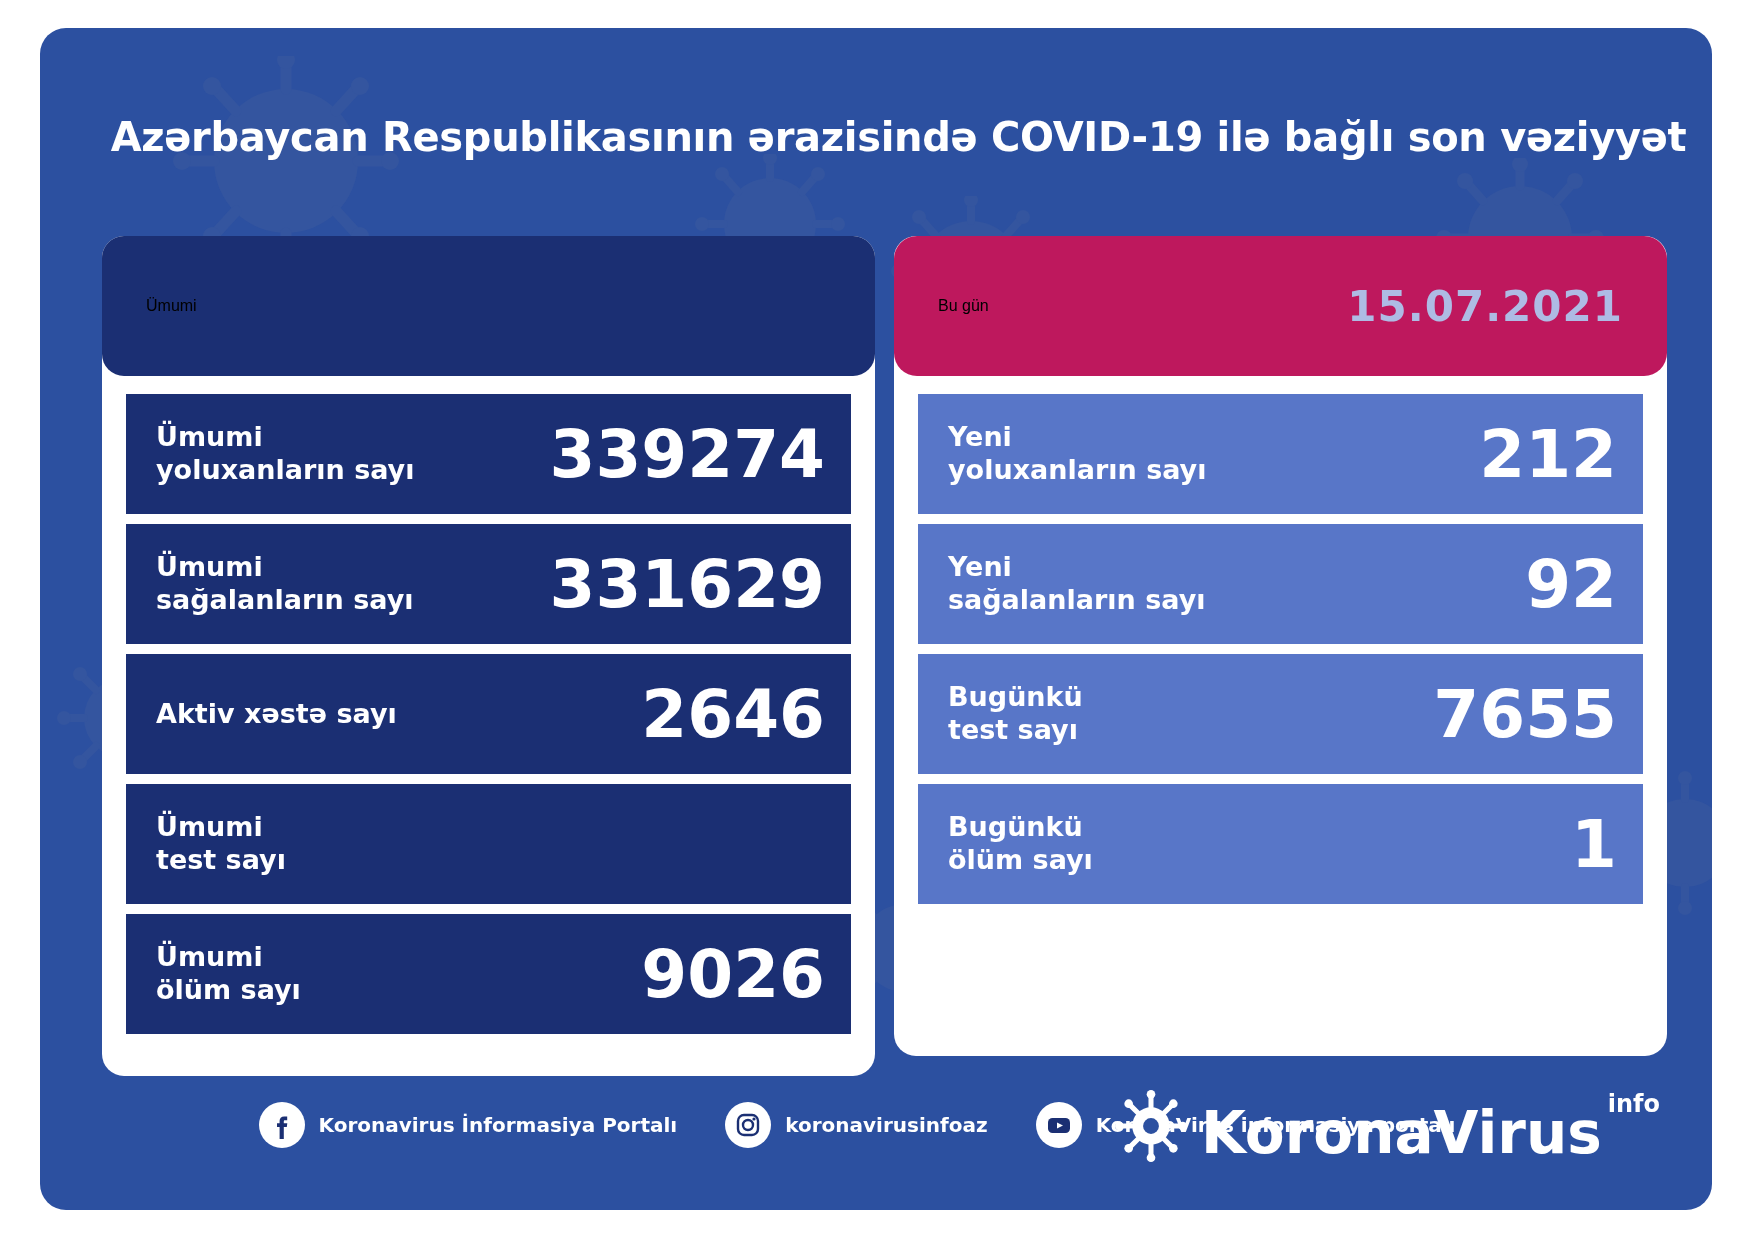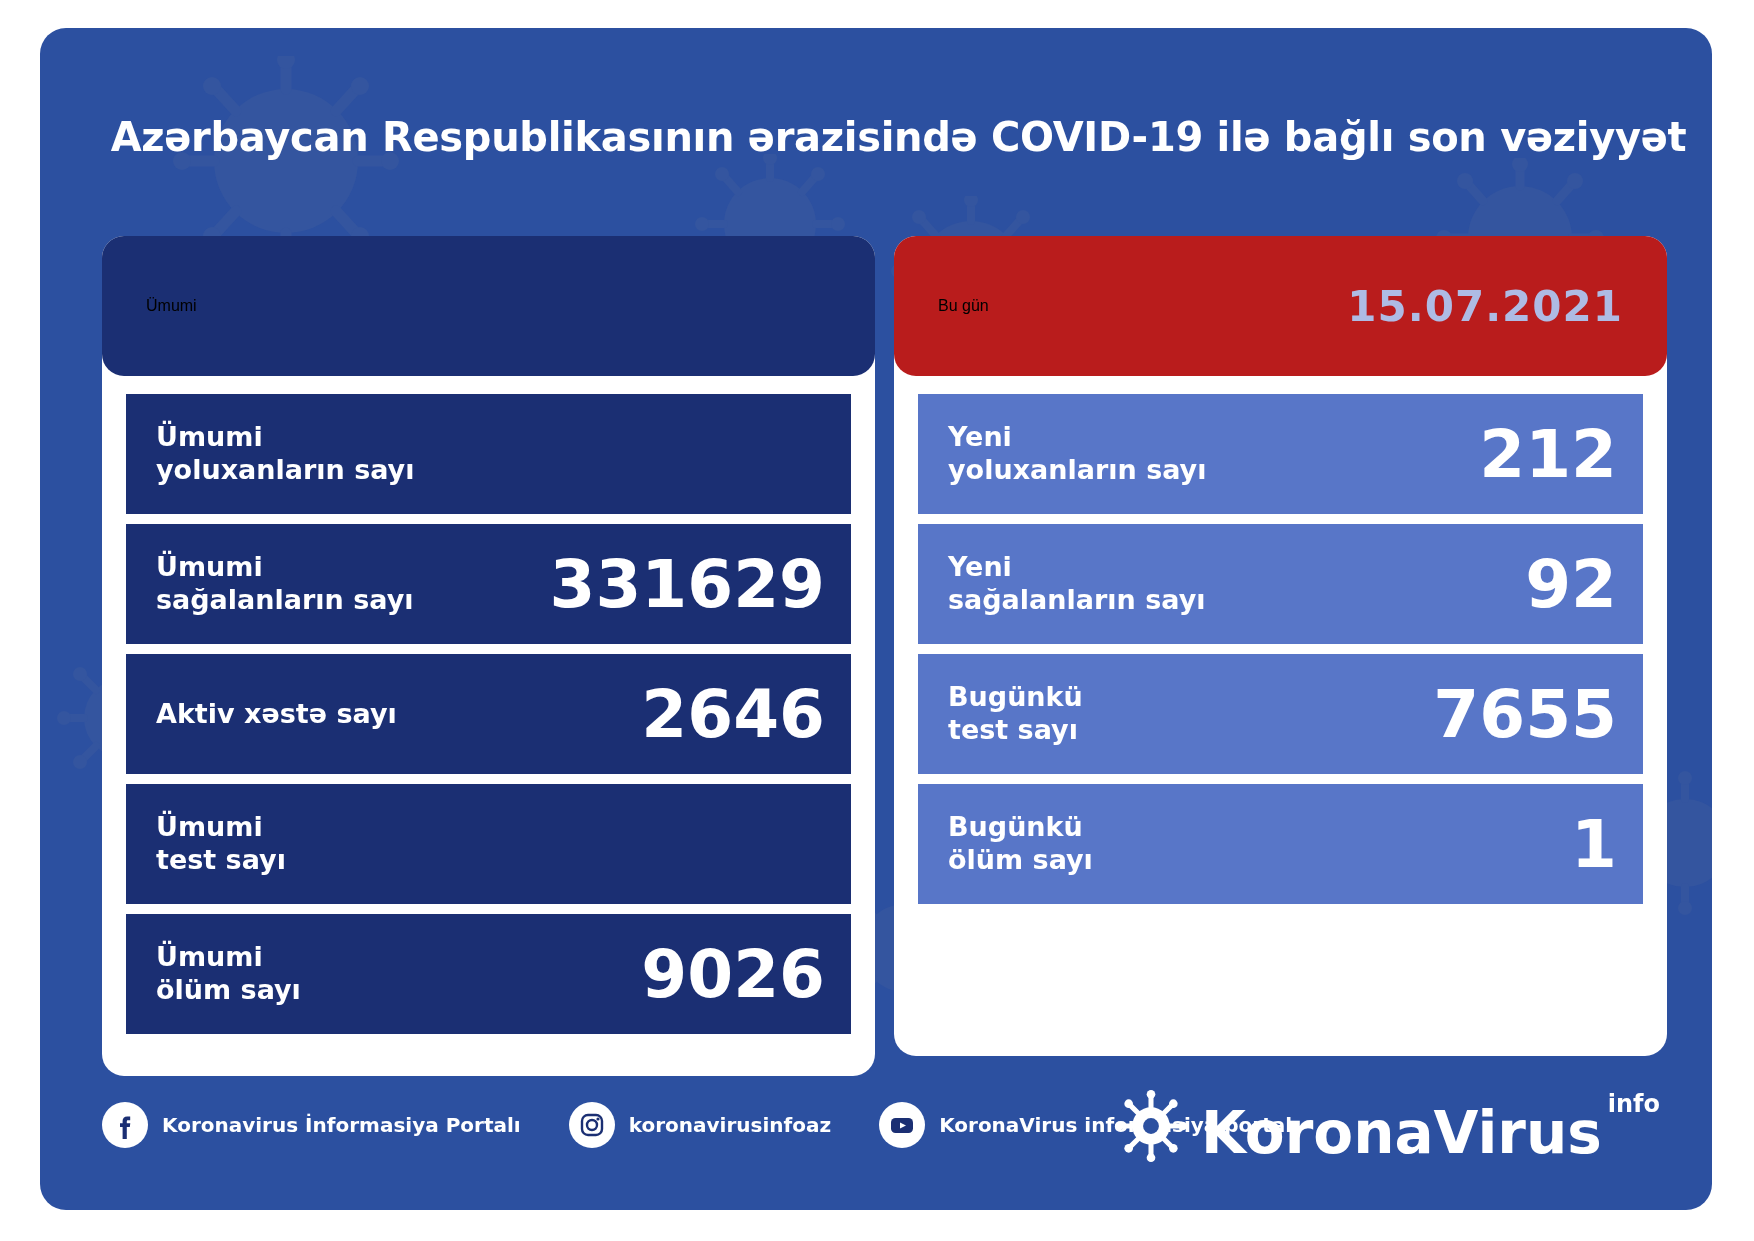--- a/index.html
+++ b/index.html
@@ -75,21 +75,21 @@
     width: 100%;
     height: 140px;
     border-radius: 22px;
     box-sizing: border-box;
     display: flex;
     align-items: center;
     justify-content: space-between;
     padding: 0 44px;
   }
   .col-head.dark { background: #1b2f73; }
-  .col-head.light { background: #b91c1c; }
+  .col-head.light { background: #be185d; border-radius: 23px; }
   .col-head-date {
     color: #aebbe4;
     font-size: 42px;
     font-weight: bold;
     letter-spacing: 1px;
     font-family: "DejaVu Sans", sans-serif;
   }
 
   .rows {
     position: absolute;
@@ -131,20 +131,21 @@
 
   
   .footer {
     position: absolute;
     left: 62px;
     right: 52px;
     bottom: 52px;
     height: 66px;
     display: flex;
     align-items: center;
+    justify-content: center;
   }
   .social {
     display: flex;
     align-items: center;
     margin-right: 48px;
   }
   .social .badge {
     width: 46px;
     height: 46px;
     border-radius: 50%;
@@ -371,20 +372,21 @@
     <div class="col-head dark">
       <span>Ümumi</span>
     </div>
     <div class="rows">
 
       <div class="row dark">
         <div class="row-label">
           <div>Ümumi</div>
           <div>yoluxanların sayı</div>
         </div>
+        <div class="row-value">339274</div>
       </div>
 
       <div class="row dark">
         <div class="row-label">
           <div>Ümumi</div>
           <div>sağalanların sayı</div>
         </div>
         <div class="row-value">331629</div>
       </div>
 

